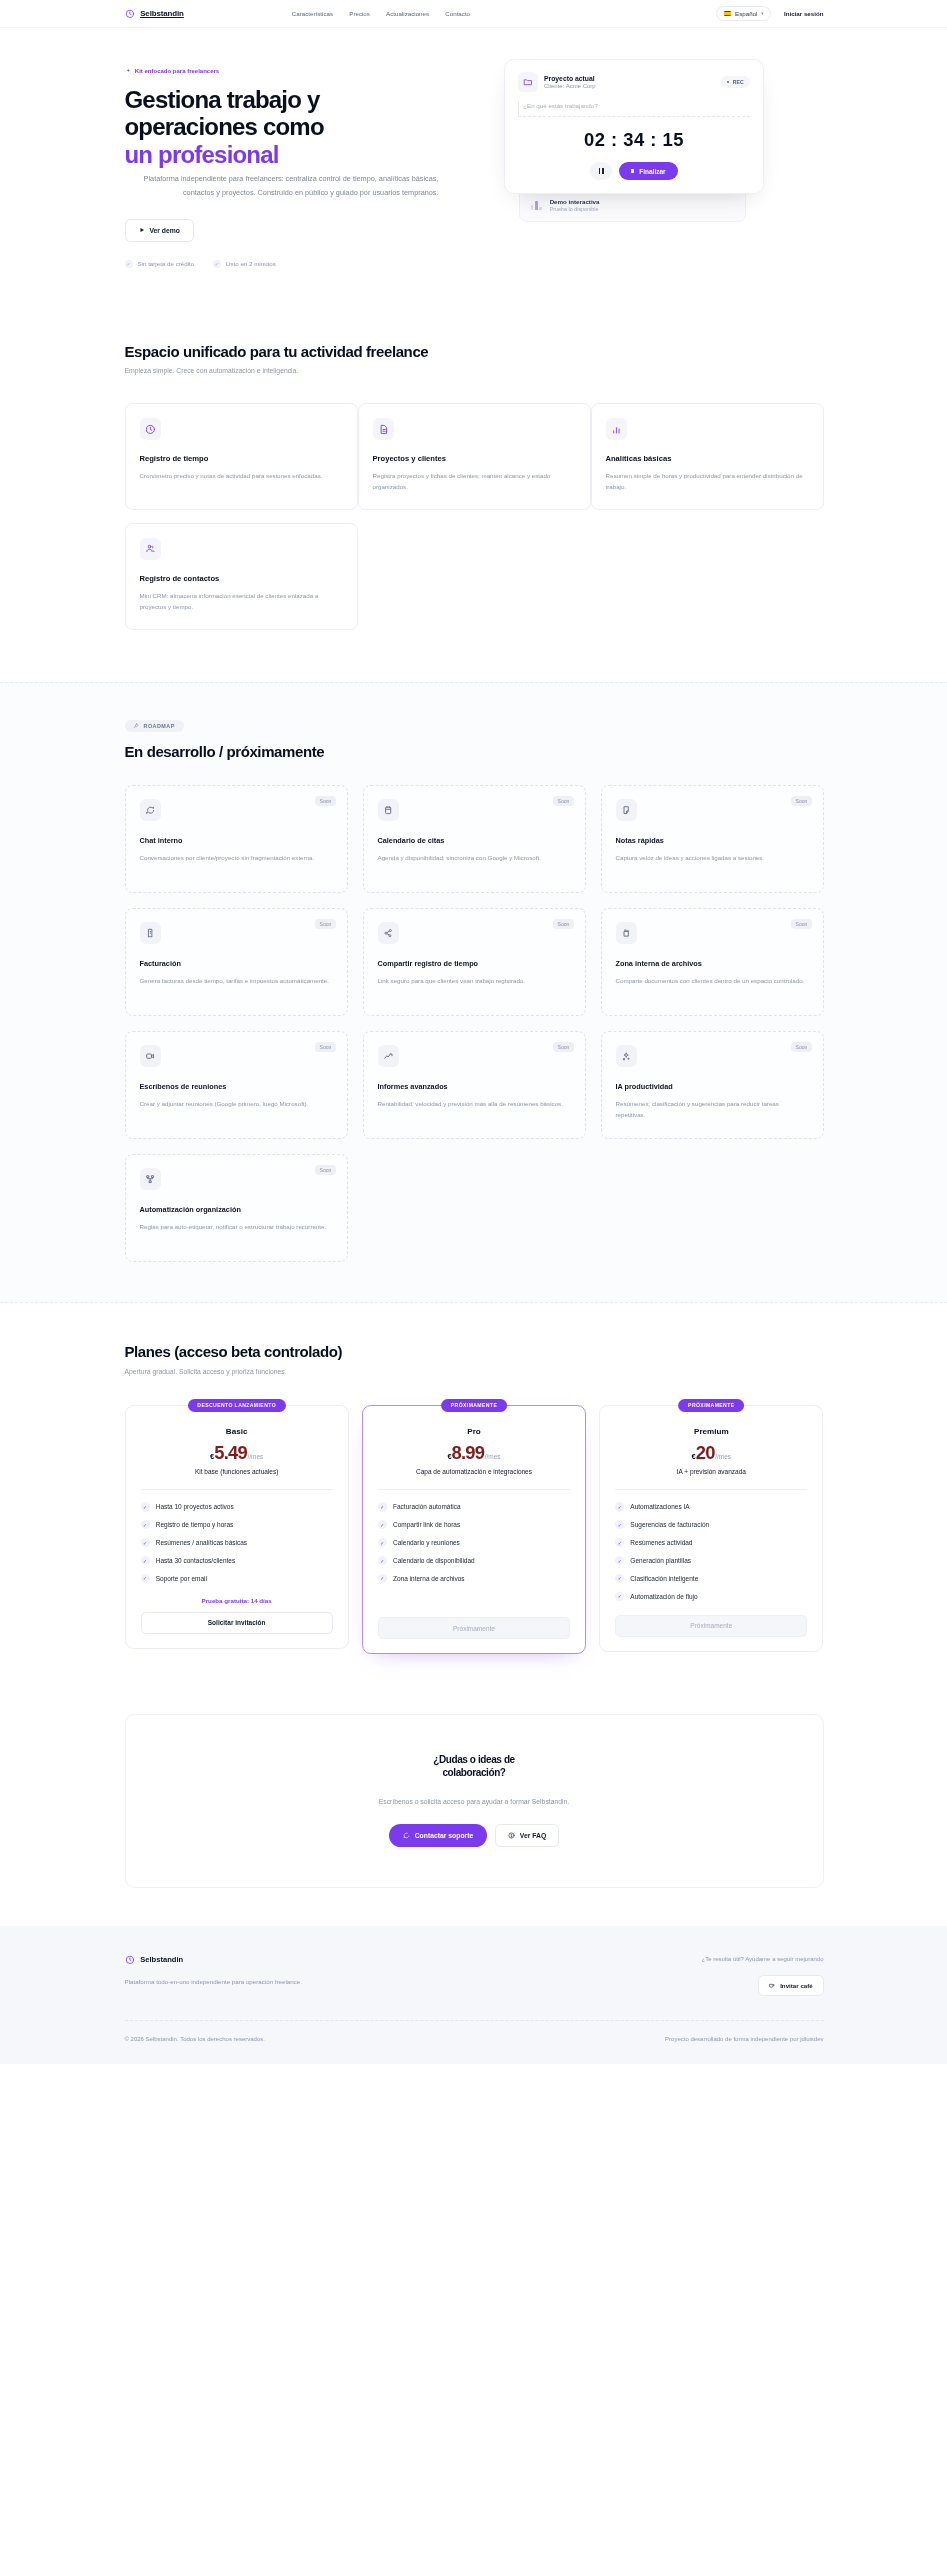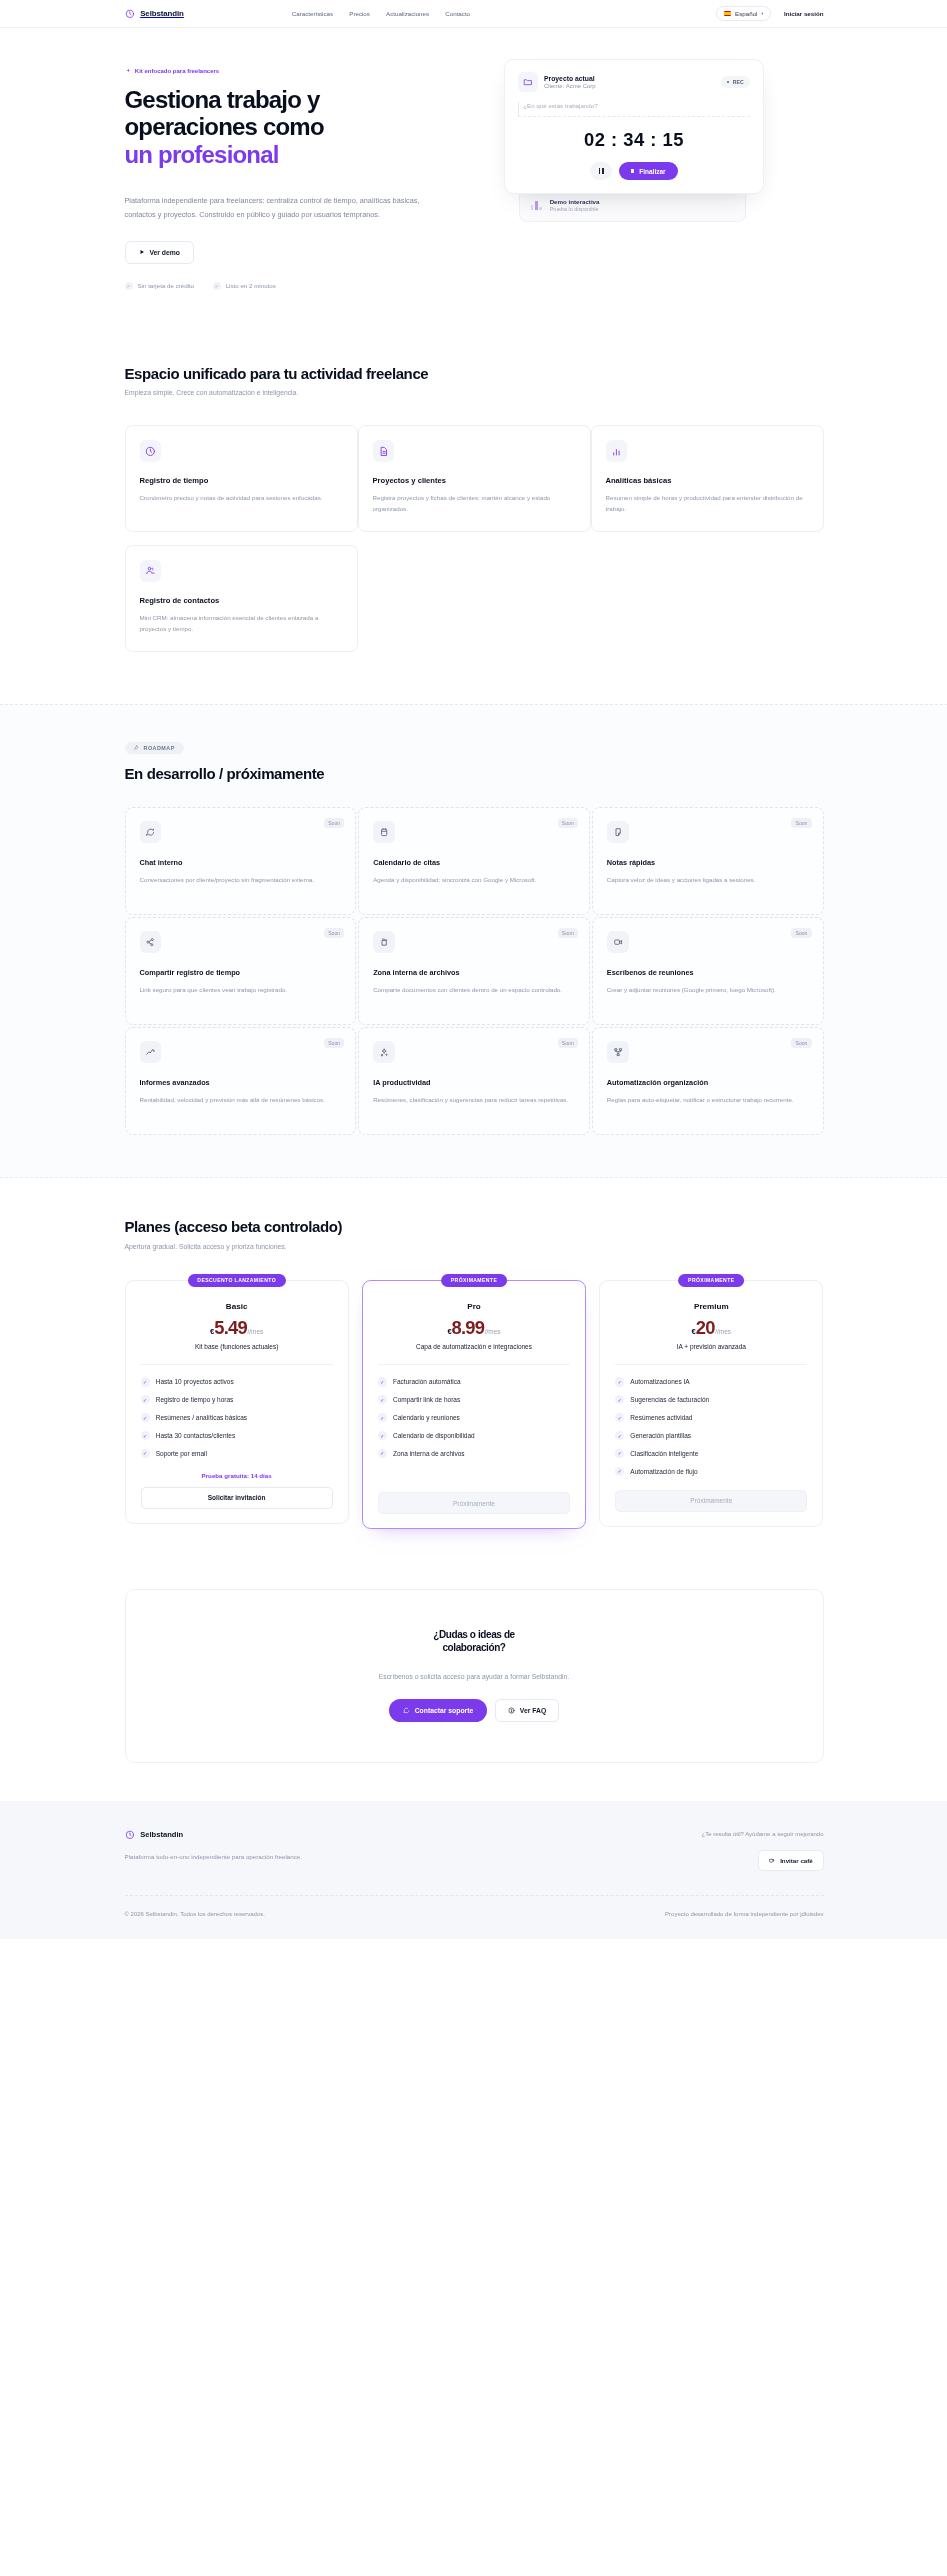--- a/index.html
+++ b/index.html
@@ -67,22 +67,22 @@
     display:inline-flex;align-items:center;gap:3.8px;
     font-size:6px;font-weight:700;color:var(--purple);
     margin-bottom:12px;
   }
   h1.hero-title{
     font-size:24px;line-height:1.14;font-weight:800;letter-spacing:-0.8px;
     color:#0a0f1f;
   }
   h1.hero-title .accent{color:var(--purple);display:block;}
   .hero-sub{
-    margin-top:26px;width:314px;
-    font-size:7.3px;line-height:1.85;color:#7f879b;
+    margin-top:4px;width:314px;
+    font-size:7.3px;line-height:1.85;color:#7f879b;text-align:right;
   }
   .hero-cta{margin-top:19.5px;display:flex;gap:7.6px;}
   .btn{
     display:inline-flex;align-items:center;justify-content:center;gap:4.9px;
     font-size:6.8px;font-weight:700;cursor:pointer;border:none;
     font-family:inherit;
   }
   .btn-outline{
     background:#fff;border:0.5px solid #e7e9f0;border-radius:5.4px;
     padding:7px 13px;color:#111729;
@@ -175,21 +175,21 @@
     background-image:radial-gradient(#e3e7f0 0.5px, transparent 0.5px);
     background-size:7.6px 7.6px;
     border-top:0.5px dashed #e8eaf2;
     border-bottom:0.5px dashed #e8eaf2;
   }
   .chip-roadmap{
     display:inline-flex;align-items:center;gap:4.3px;
     background:#eff1f6;border-radius:541px;padding:3.2px 8.7px;
     font-size:5.4px;font-weight:700;letter-spacing:0.5px;color:#6c768e;
   }
-  .road-grid{margin-top:25px;display:grid;grid-template-columns:repeat(3,1fr);gap:2px;}
+  .road-grid{margin-top:25px;display:grid;grid-template-columns:repeat(3,1fr);gap:15px;}
   .road-card{
     border:0.5px dashed #dfe3ed;border-radius:7.6px;background:rgba(255,255,255,.55);
     padding:13px 14px 16.2px;min-height:108px;position:relative;
   }
   .soon{
     position:absolute;top:9.7px;right:10.8px;
     background:#eef0f6;color:#8b93a8;border-radius:3.8px;
     font-size:5.1px;padding:2.2px 4.3px;font-weight:400;
   }
   .road-ico{
@@ -509,20 +509,31 @@
           <span class="road-ico">
             <svg width="10.3" height="10.3" viewBox="0 0 24 24" fill="none" stroke="currentColor" stroke-width="2" stroke-linejoin="round">
                 <path d="M7 4h10v10l-4 6H7z"></path>
                 <path d="M17 14h-4v6"></path>
               </svg>
           </span>
           <div class="road-title">Notas rápidas</div>
           <div class="road-desc">Captura veloz de ideas y acciones ligadas a sesiones.</div>
         </div>
 
+        <div class="road-card">
+          <span class="soon">Soon</span>
+          <span class="road-ico">
+            <svg width="10.3" height="10.3" viewBox="0 0 24 24" fill="none" stroke="currentColor" stroke-width="2" stroke-linejoin="round">
+                <path d="M8 3h8v18l-2-1.5L12 21l-2-1.5L8 21z"></path>
+                <path d="M11 8h3M11 12h3"></path>
+              </svg>
+          </span>
+          <div class="road-title">Facturación</div>
+          <div class="road-desc">Genera facturas desde tiempo, tarifas e impuestos automáticamente.</div>
+        </div>
 
         <div class="road-card">
           <span class="soon">Soon</span>
           <span class="road-ico">
             <svg width="10.3" height="10.3" viewBox="0 0 24 24" fill="none" stroke="currentColor" stroke-width="2">
                 <circle cx="17" cy="6" r="2.4"></circle>
                 <circle cx="7" cy="12" r="2.4"></circle>
                 <circle cx="16" cy="18" r="2.4"></circle>
                 <path d="M9.2 10.8l5.6-3.3M9.3 13.3l5.2 3.2"></path>
               </svg>

